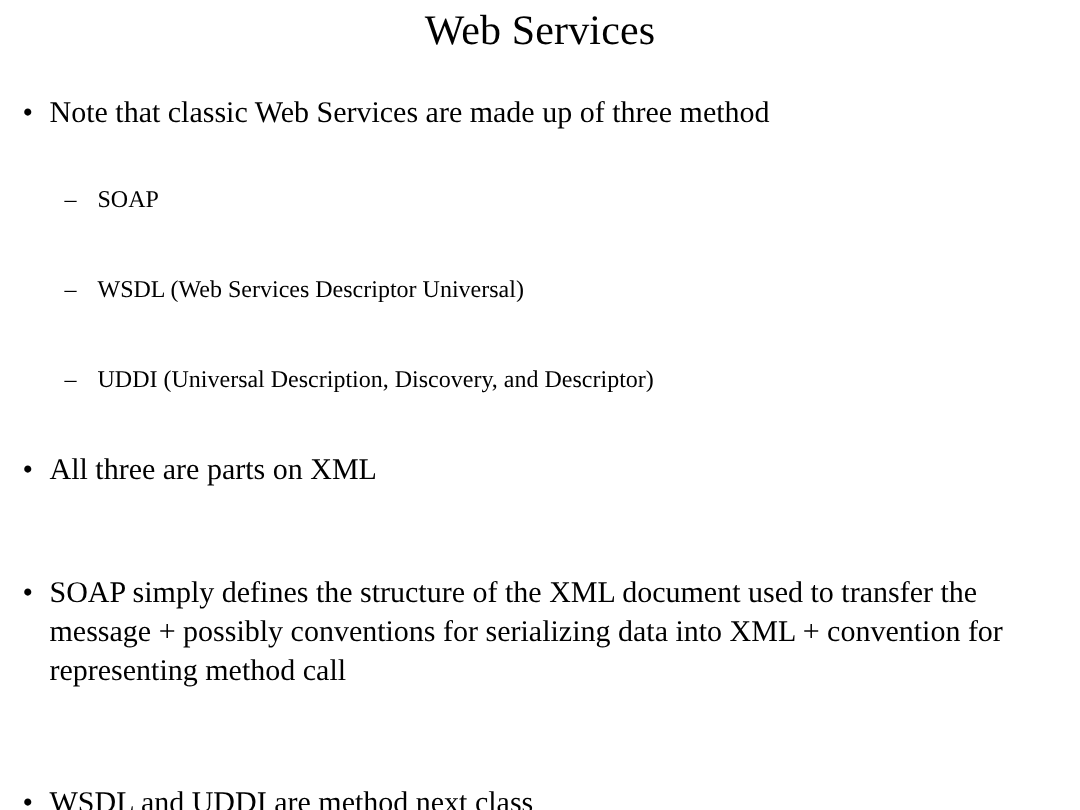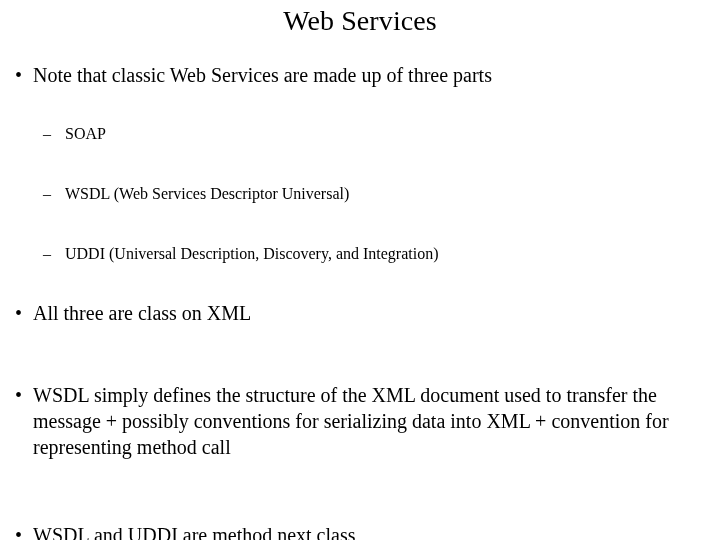--- a/index.html
+++ b/index.html
@@ -87,51 +87,51 @@
 <body>
 
 <div class="slide">
 
   <div class="slide-title">Web Services</div>
 
   <div class="body">
 
     <div class="bullet-l1">
       <span class="marker">•</span>
-      <span class="text">Note that classic Web Services are made up of three parts</span>
+      <span class="text">Note that classic Web Services are made up of three method</span>
     </div>
 
     <div class="sub-list">
       <div class="bullet-l2">
         <span class="marker">–</span>
         <span class="text">SOAP</span>
       </div>
       <div class="bullet-l2">
         <span class="marker">–</span>
         <span class="text">WSDL (Web Services Descriptor Universal)</span>
       </div>
       <div class="bullet-l2">
         <span class="marker">–</span>
-        <span class="text">UDDI (Universal Description, Discovery, and Integration)</span>
+        <span class="text">UDDI (Universal Description, Discovery, and Descriptor)</span>
       </div>
     </div>
 
     <div class="gap-lg"></div>
 
     <div class="bullet-l1">
       <span class="marker">•</span>
-      <span class="text">All three are class on XML</span>
+      <span class="text">All three are parts on XML</span>
     </div>
 
     <div class="gap-lg"></div>
     <div class="gap-sm"></div>
 
     <div class="bullet-l1 para-width">
       <span class="marker">•</span>
-      <span class="text">WSDL simply defines the structure of the XML document used to transfer the message + possibly conventions for serializing data into XML + convention for representing method call</span>
+      <span class="text">SOAP simply defines the structure of the XML document used to transfer the message + possibly conventions for serializing data into XML + convention for representing method call</span>
     </div>
 
     <div class="gap-lg"></div>
     <div class="gap-md"></div>
 
     <div class="bullet-l1">
       <span class="marker">•</span>
       <span class="text">WSDL and UDDI are method next class</span>
     </div>
 

